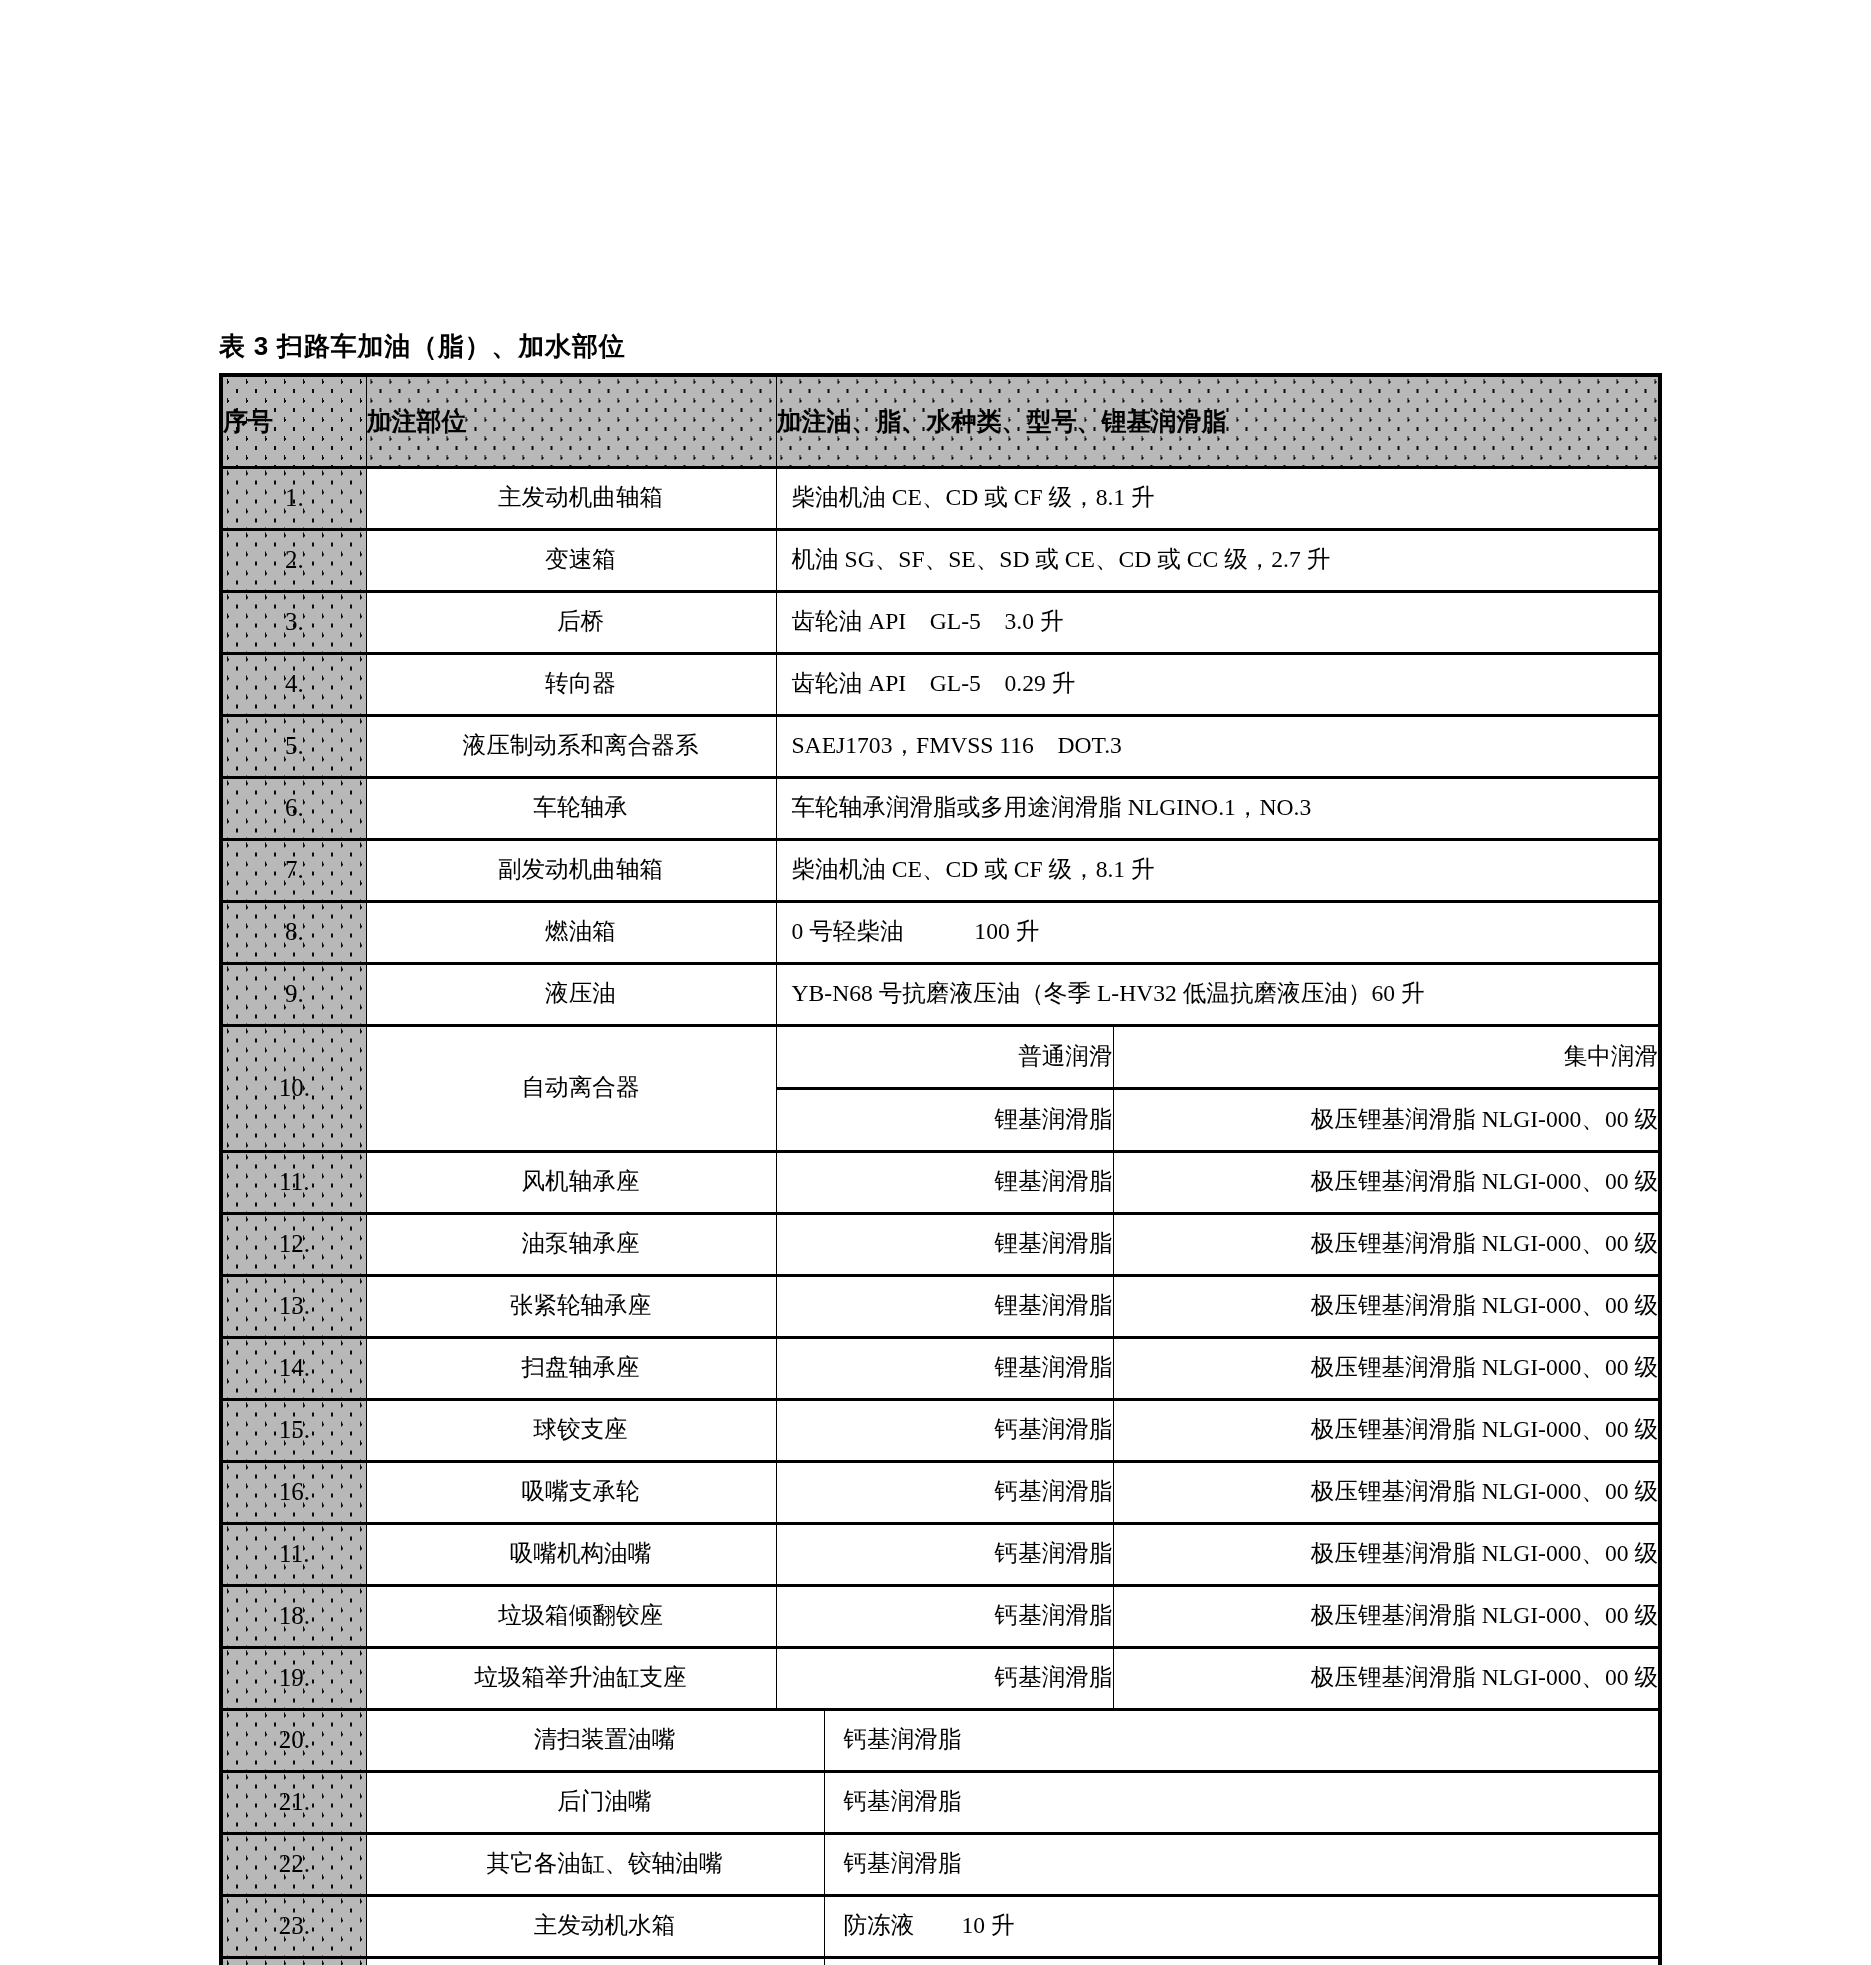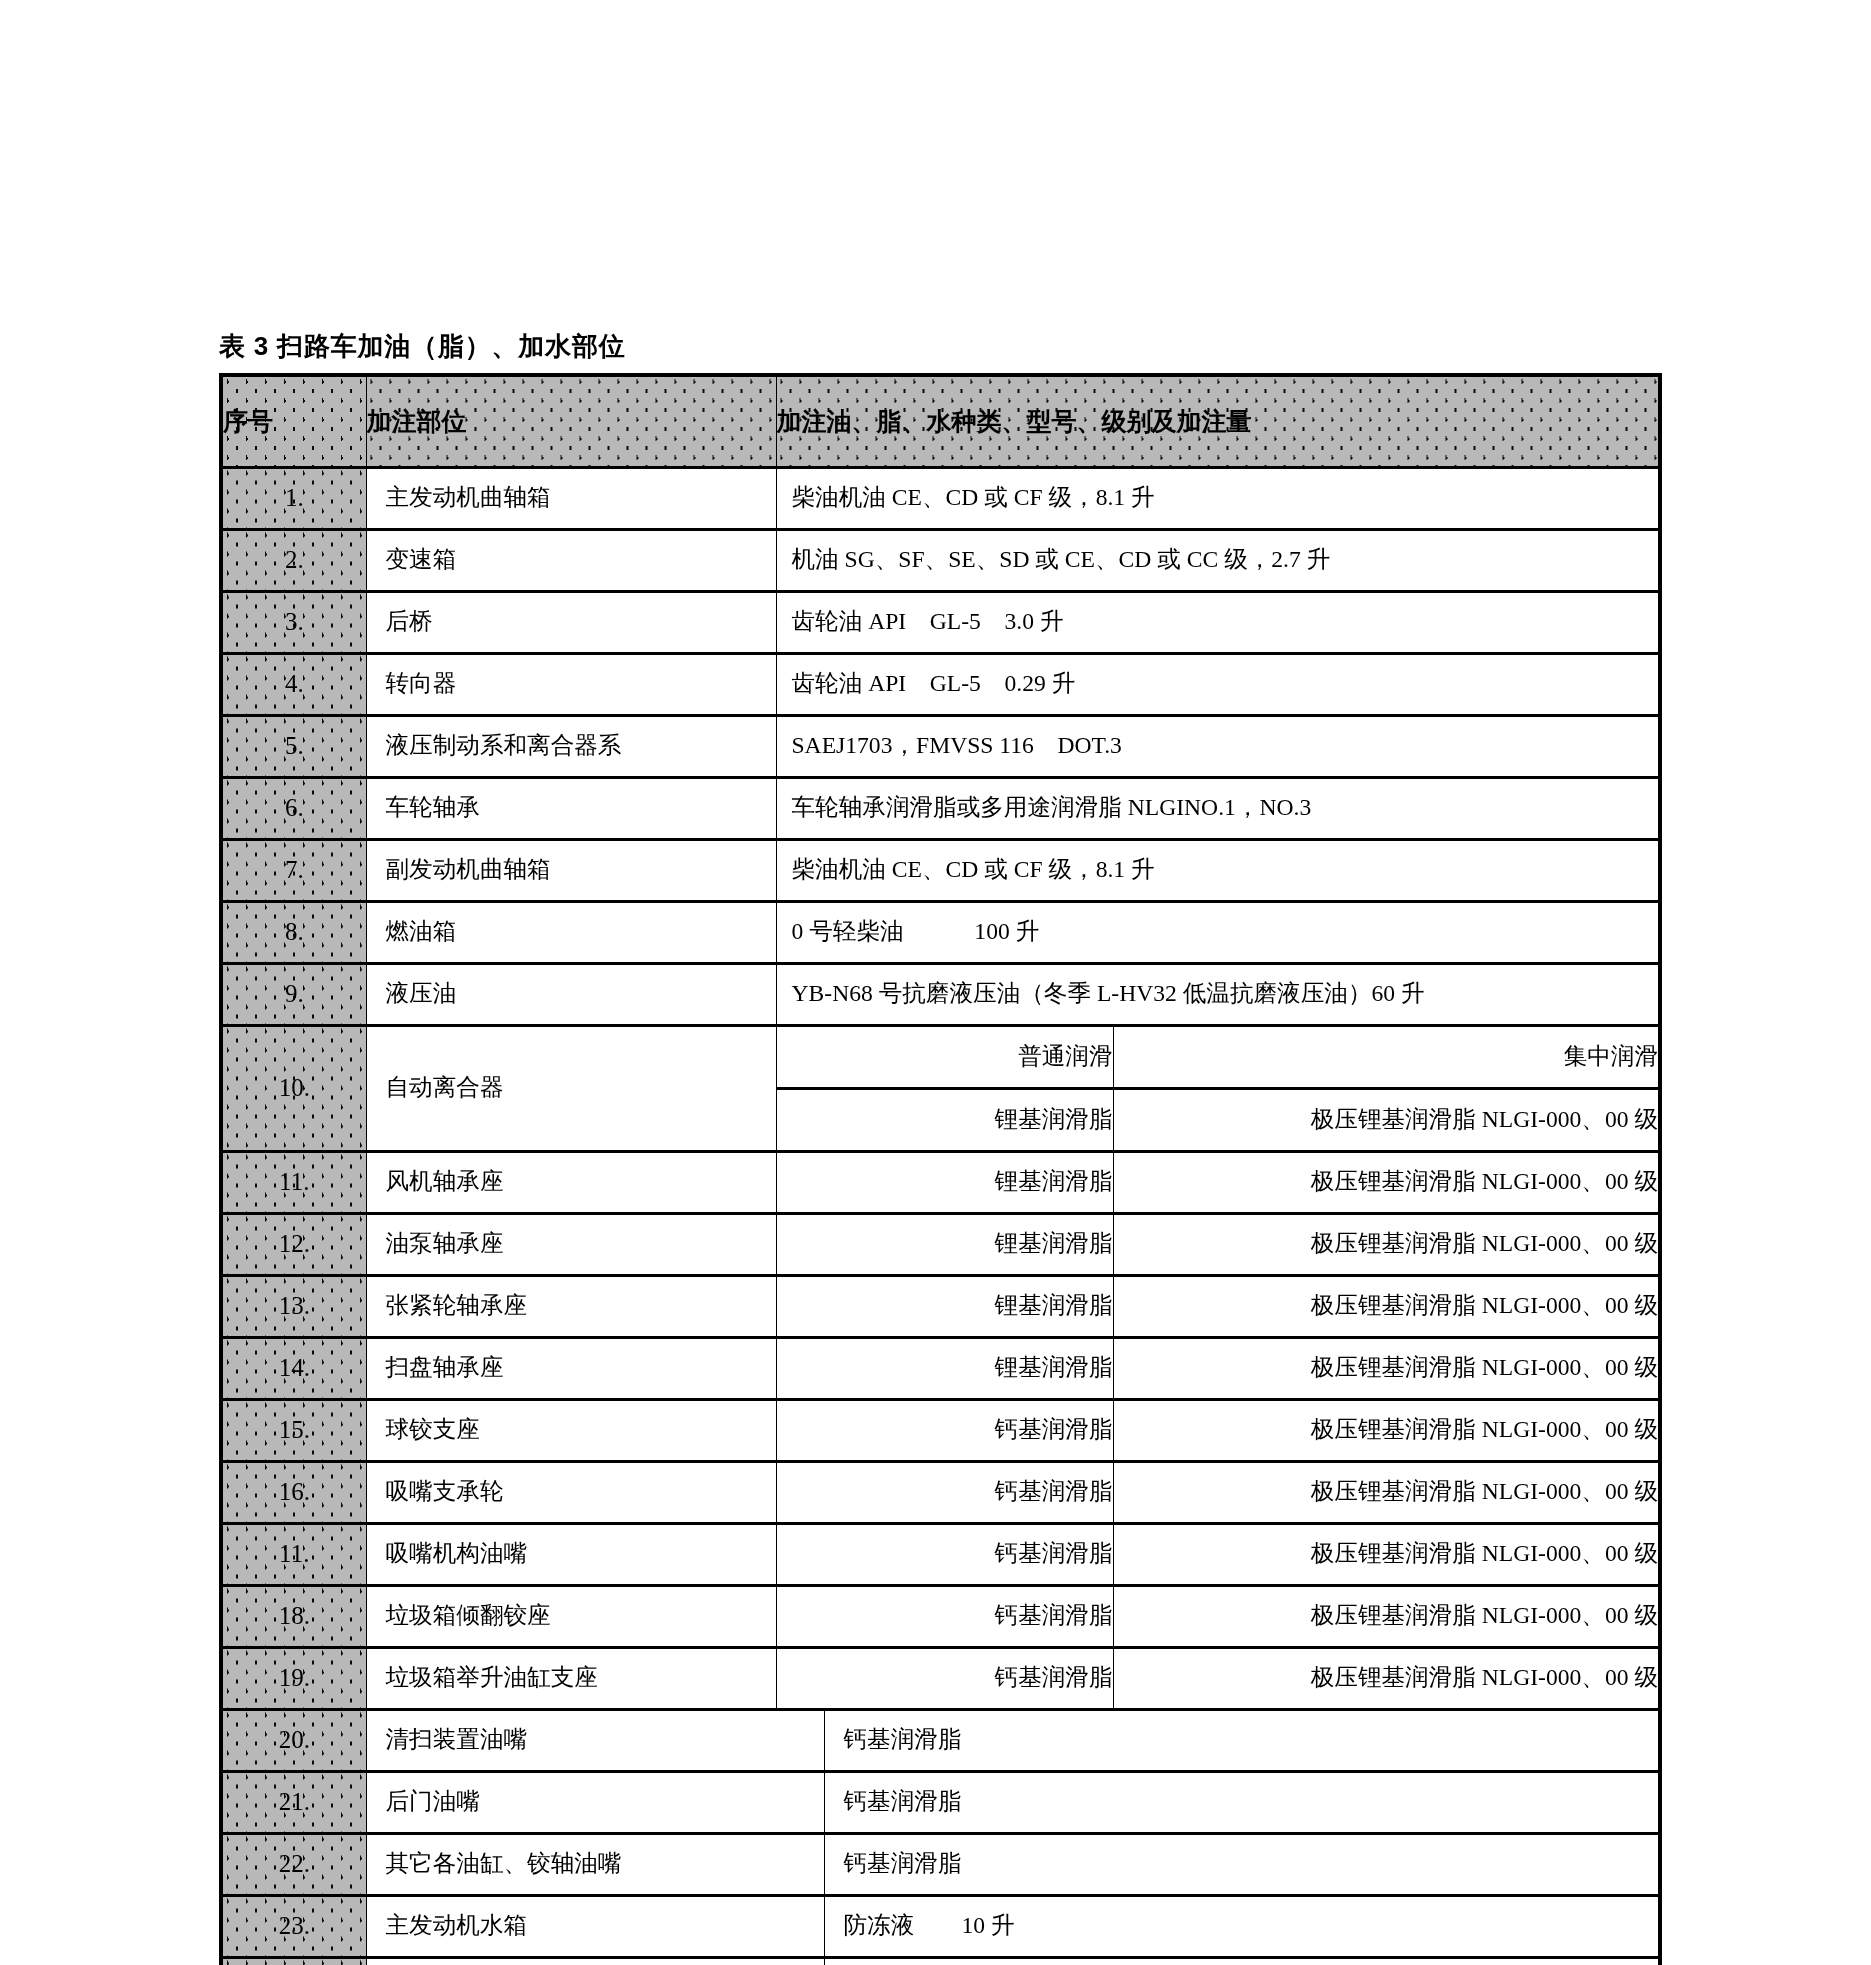--- a/index.html
+++ b/index.html
@@ -51,21 +51,21 @@
     font-weight: bold;
     font-size: 25px;
     text-align: left;
   }
   tr.r  { height: 62px; }
   tr.rs { height: 63px; }
   td.c-no {
     text-align: center;
     font-size: 25px;
   }
-  td.c-part  { text-align: left; padding-left: 19px; margin-top: 36px; }
+  td.c-part  { text-align: center; padding-left: 19px; margin-top: 36px; }
   td.c-spec  { text-align: left; padding-left: 15px; margin-top: 30px; }
   td.c-spec2 { text-align: left; padding-left: 19px; }
   td.c-center { text-align: right; }
   .shade {
     background-color: #b8b8b8;
     background-image:
       radial-gradient(0.9px 2.6px at 4.7px 4.7px, #0a0a0a 97%, rgba(0,0,0,0) 100%),
       radial-gradient(0.9px 2.6px at 14px 14px, #0a0a0a 97%, rgba(0,0,0,0) 100%);
     background-size: 19px 19px;
   }
@@ -83,21 +83,21 @@
       <col style="width:410px">
       <col style="width:48px">
       <col style="width:289px">
       <col style="width:547px">
     </colgroup>
 
     <tbody>
         <tr class="hdr">
       <td class="shade">序号</td>
       <td class="shade">加注部位</td>
-      <td class="shade" colspan="3">加注油、脂、水种类、型号、级别及加注量</td>
+      <td class="shade" colspan="3">加注油、脂、水种类、型号、锂基润滑脂</td>
     </tr>
 
     <tr class="r">
       <td class="shade c-no">1.</td>
       <td class="c-part">主发动机曲轴箱</td>
       <td class="c-spec" colspan="3">柴油机油 CE、CD 或 CF 级，8.1 升</td>
     </tr>
     <tr class="r">
       <td class="shade c-no">2.</td>
       <td class="c-part">变速箱</td>

